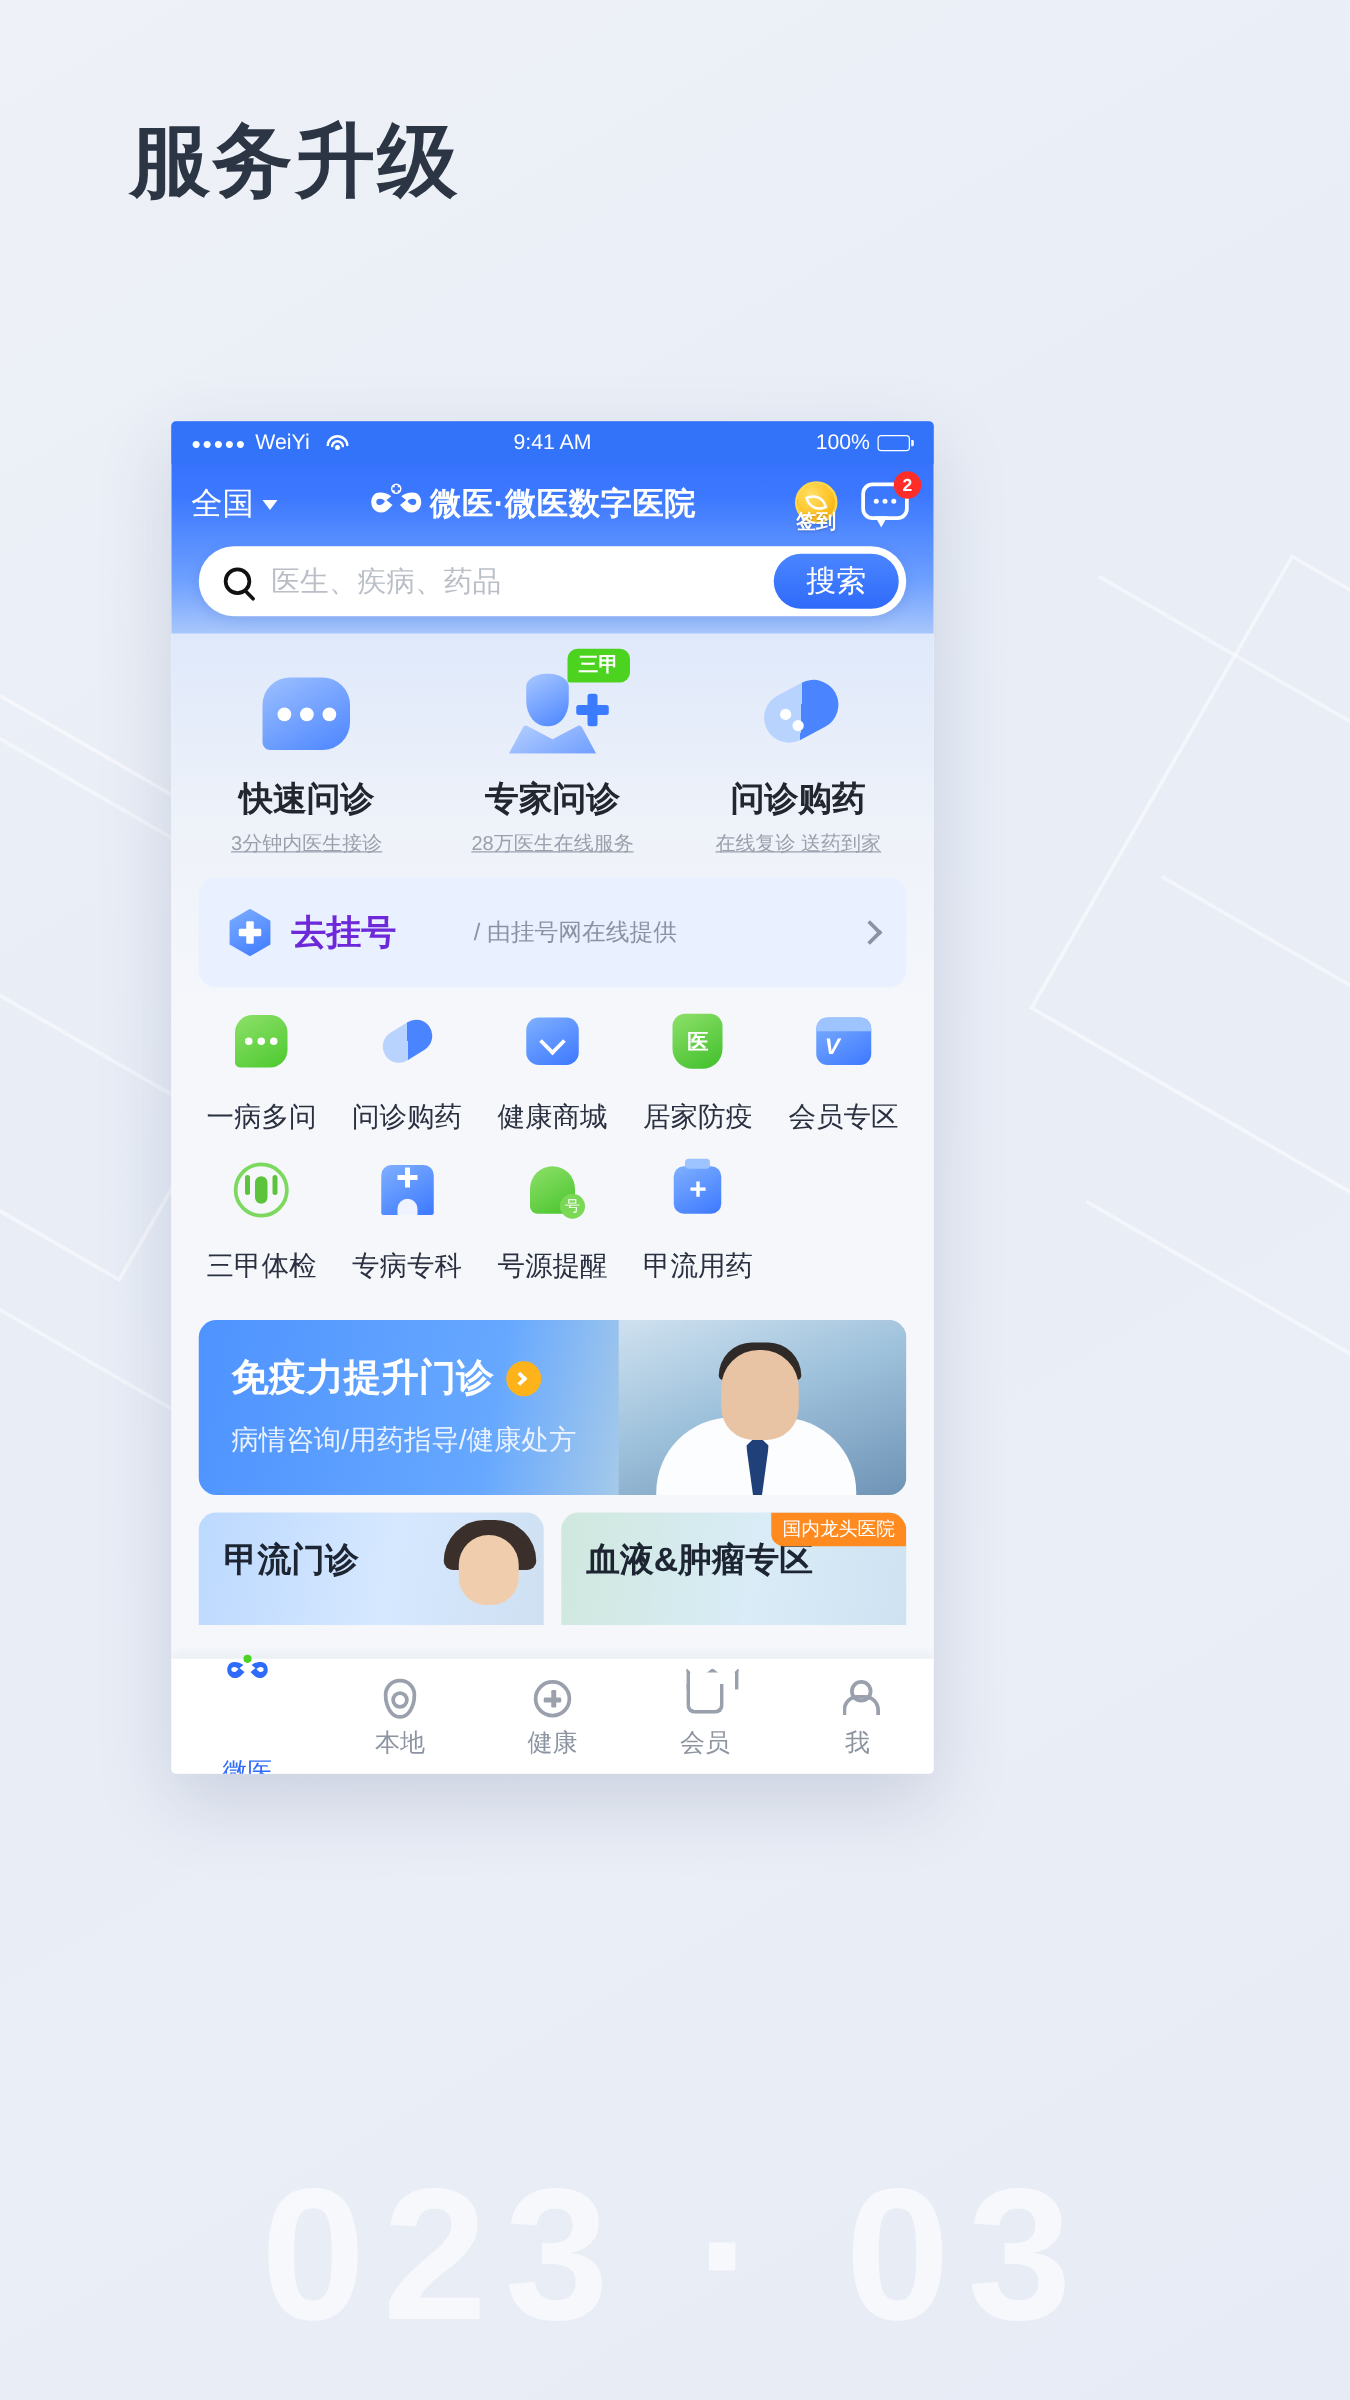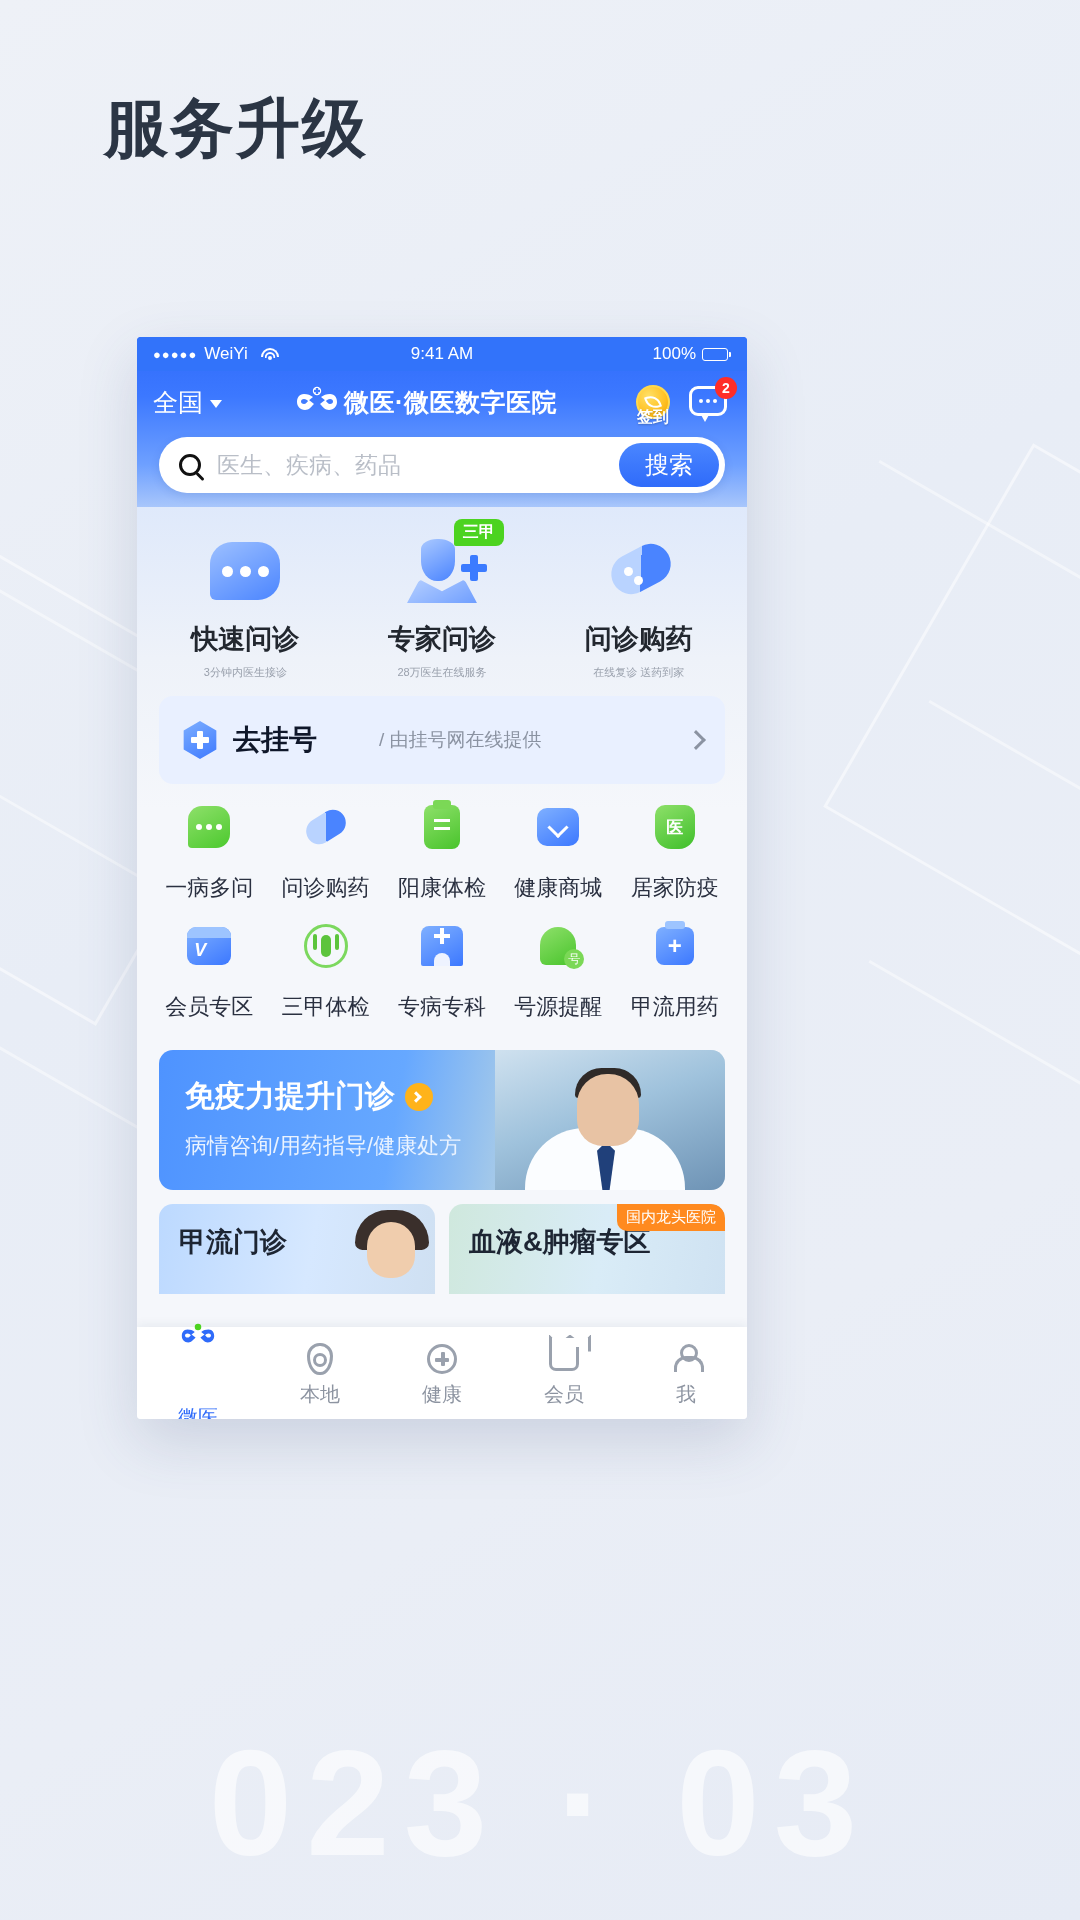--- a/index.html
+++ b/index.html
@@ -142,21 +142,21 @@
   .phone-body {
     background: linear-gradient(180deg, #dfe9fb 0%, #eef2f9 14%, #f5f7fb 28%, #f5f7fb 100%);
     height: 100%;
   }
 
   
   .entries { display: flex; padding: 18px 10px 6px; }
   .entry { flex: 1; text-align: center; position: relative; }
   .entry-art { height: 92px; display: flex; align-items: center; justify-content: center; position: relative; }
   .entry-title { font-size: 27px; font-weight: 700; color: #22272f; margin-top: 4px; }
-  .entry-sub { font-size: 11px; color: #9aa1ad; margin-top: 8px; }
+  .entry-sub { font-size: 16px; color: #9aa1ad; margin-top: 8px; text-decoration: underline; }
   .tag-3a {
     position: absolute; top: -6px; left: 56%;
     background: #4cd320; color: #fff; font-size: 16px; font-weight: 700;
     padding: 3px 9px; border-radius: 8px 8px 8px 2px;
   }
   .art-bubble {
     width: 70px; height: 58px; border-radius: 22px 22px 22px 6px;
     background: linear-gradient(150deg,#9dc0ff,#4b85ff);
     display: flex; align-items: center; justify-content: center; gap: 7px;
     position: relative;
@@ -203,21 +203,21 @@
     border-radius: 14px; display: flex; align-items: center; padding: 0 22px; gap: 14px;
   }
   .reg-hex {
     width: 38px; height: 38px; background: linear-gradient(150deg,#7fb0ff,#3c78ff);
     clip-path: polygon(50% 0,93% 25%,93% 75%,50% 100%,7% 75%,7% 25%);
     display: flex; align-items: center; justify-content: center; position: relative; flex: none;
   }
   .reg-hex:before, .reg-hex:after { content:''; position:absolute; background:#fff; border-radius:1px;}
   .reg-hex:before { width: 6px; height: 18px; }
   .reg-hex:after { width: 18px; height: 6px; }
-  .reg-title { font-size: 28px; font-weight: 700; color: #0f172a; }
+  .reg-title { font-size: 28px; font-weight: 700; color: #6d28d9; }
   .reg-sub { font-size: 19px; color: #8b93a2; flex: 1; margin-left: 48px; }
   .chev { width: 14px; height: 14px; border-top: 3px solid #8b93a2; border-right: 3px solid #8b93a2; transform: rotate(45deg); }
 
   
   .grid { display: flex; flex-wrap: wrap; padding: 20px 14px 4px; }
   .cell { width: 20%; text-align: center; margin-bottom: 20px; }
   .cell-ico { height: 46px; display: flex; align-items: center; justify-content: center; position: relative; }
   .cell-label { font-size: 22px; color: #2a3040; margin-top: 23px; }
   .sq { width: 42px; height: 42px; border-radius: 12px; display:flex; align-items:center; justify-content:center; position:relative;}
   .ic-chat { background: linear-gradient(150deg,#8ee06a,#4cc92e); border-radius: 14px 14px 14px 4px; display:flex; gap:4px; align-items:center; justify-content:center;}
@@ -448,26 +448,20 @@
         <div class="cell-label">一病多问</div>
       </div>
       <div class="cell">
         <div class="cell-ico">
             <div class="ic-pill"></div>
           </div>
         <div class="cell-label">问诊购药</div>
       </div>
       <div class="cell">
         <div class="cell-ico">
-            <div class="sq ic-clip"></div>
-          </div>
-        <div class="cell-label">阳康体检</div>
-      </div>
-      <div class="cell">
-        <div class="cell-ico">
             <div class="sq ic-bag"></div>
           </div>
         <div class="cell-label">健康商城</div>
       </div>
       <div class="cell">
         <div class="cell-ico">
             <div class="sq ic-shield"></div>
           </div>
         <div class="cell-label">居家防疫</div>
       </div>

